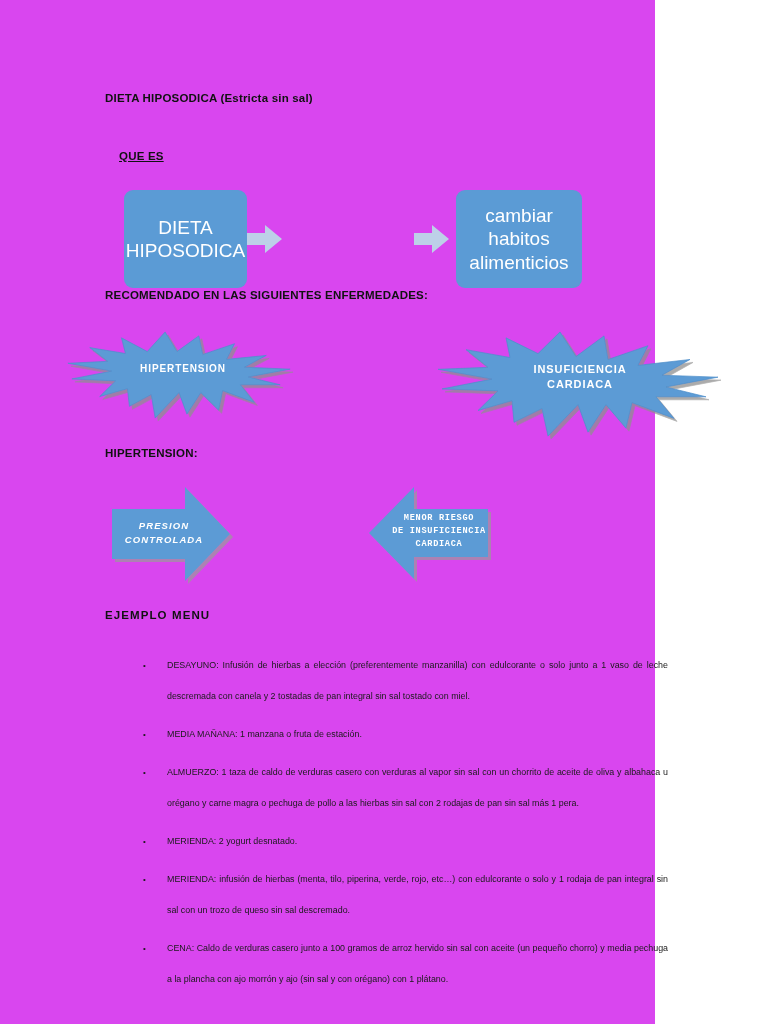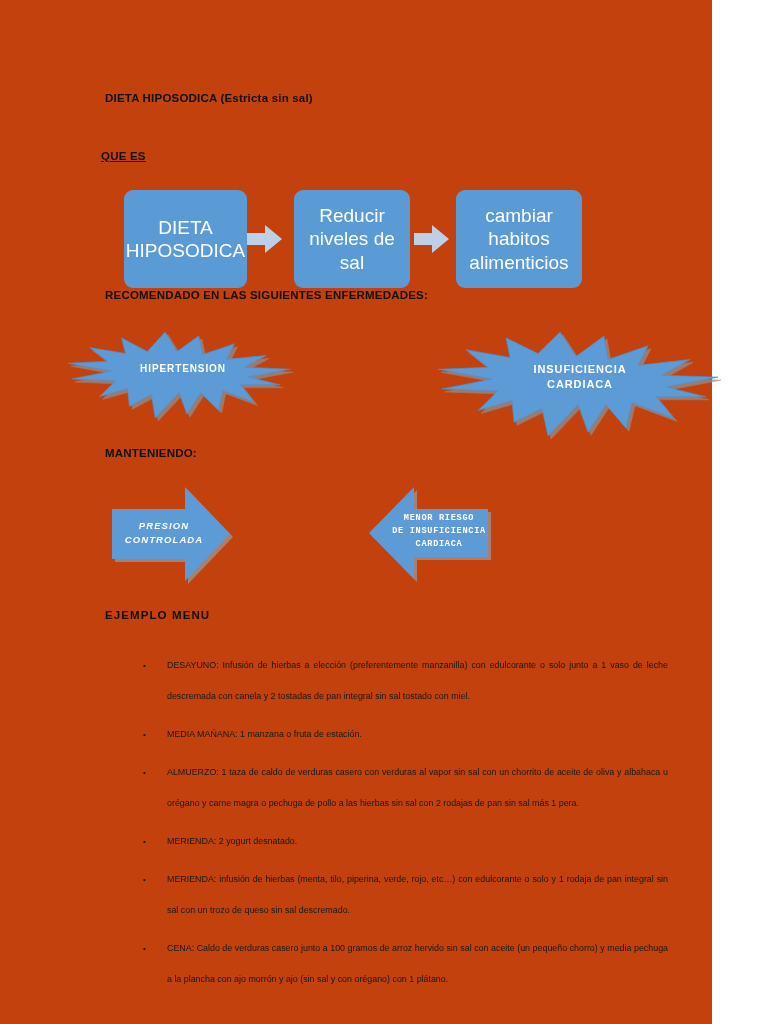--- a/index.html
+++ b/index.html
@@ -12,36 +12,36 @@
     height: 1024px;
     position: relative;
     font-family: "Liberation Sans", sans-serif;
     color: #000000;
     overflow: hidden;
   }
 
   .page {
     position: absolute;
     left: 0; top: 0;
-    width: 712px;
+    width: 655px;
     height: 1024px;
-    background: #c2410c;
+    background: #d946ef;
   }
 
   
   .heading {
     position: absolute;
     font-weight: bold;
     font-size: 11.5px;
     letter-spacing: 0.2px;
     color: #111111;
     white-space: nowrap;
   }
   #doc-title   { left: 105px; top: 92px;  font-size: 11.5px; }
-  #h-que-es    { left: 101px; top: 150px; text-decoration: underline; }
+  #h-que-es    { left: 119px; top: 150px; text-decoration: underline; }
   #h-recom     { left: 105px; top: 289px; }
   #h-manten    { left: 105px; top: 447px; }
   #h-ejemplo   { left: 105px; top: 609px; letter-spacing: 1.1px; }
 
   
   .flow { position: absolute; left: 0; top: 0; width: 768px; height: 1024px; }
 
   .proc-box {
     position: absolute;
     background: #5B9BD5;
@@ -141,35 +141,34 @@
 <body>
 
 <div class="page">
 
   <div class="heading" id="doc-title">DIETA HIPOSODICA (Estricta sin sal)</div>
 
   <div class="heading" id="h-que-es">QUE ES</div>
 
   <div class="heading" id="h-recom">RECOMENDADO EN LAS SIGUIENTES ENFERMEDADES:</div>
 
-  <div class="heading" id="h-manten">MANTENIENDO:</div>
+  <div class="heading" id="h-manten">HIPERTENSION:</div>
 
   <div class="heading" id="h-ejemplo">EJEMPLO MENU</div>
 
   <div class="flow">
 
     <div class="proc-box" id="proc-box-1">DIETA HIPOSODICA</div>
 
     <div class="conn-arrow" id="conn-arrow-1">
       <svg viewBox="0 0 36 30" preserveAspectRatio="none">
         <polygon points="0,9 18,9 18,1 35,15 18,29 18,21 0,21" fill="#BDD0E8"></polygon>
       </svg>
     </div>
 
-    <div class="proc-box" id="proc-box-2">Reducir niveles de sal</div>
 
     <div class="conn-arrow" id="conn-arrow-2">
       <svg viewBox="0 0 36 30" preserveAspectRatio="none">
         <polygon points="0,9 18,9 18,1 35,15 18,29 18,21 0,21" fill="#BDD0E8"></polygon>
       </svg>
     </div>
 
     <div class="proc-box" id="proc-box-3">cambiar habitos alimenticios</div>
   </div>
 

